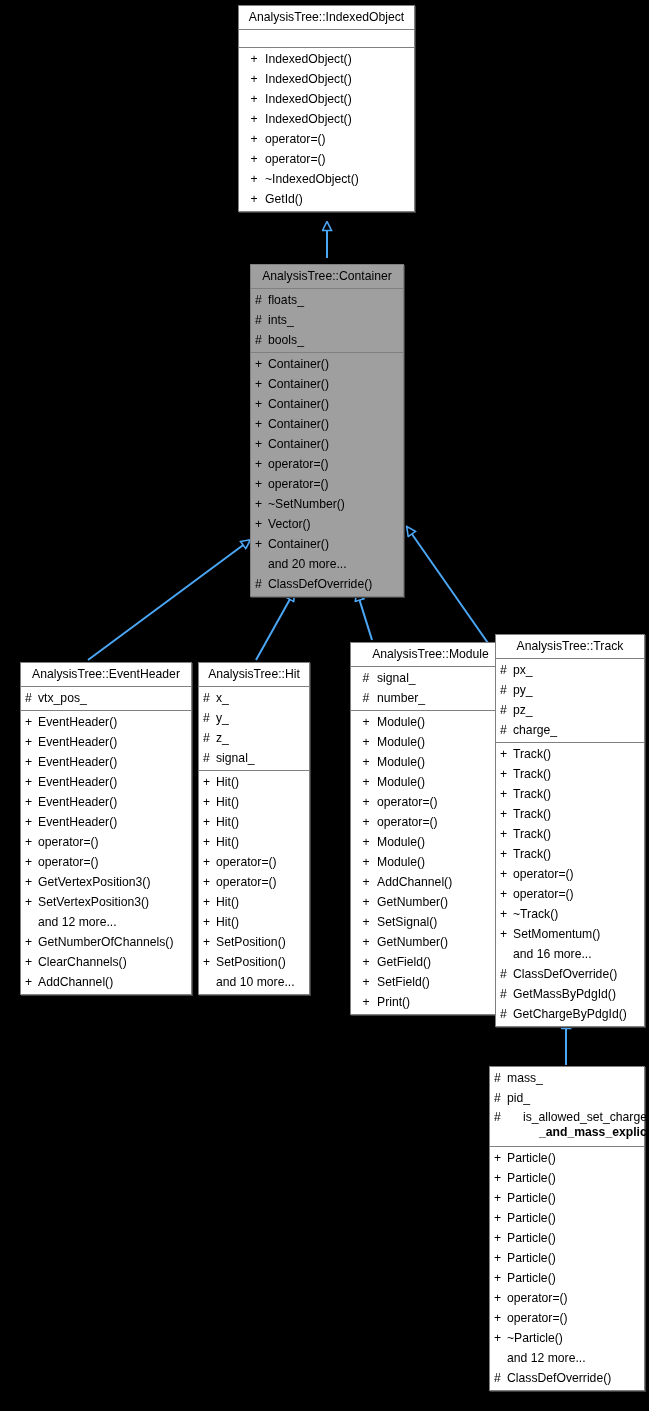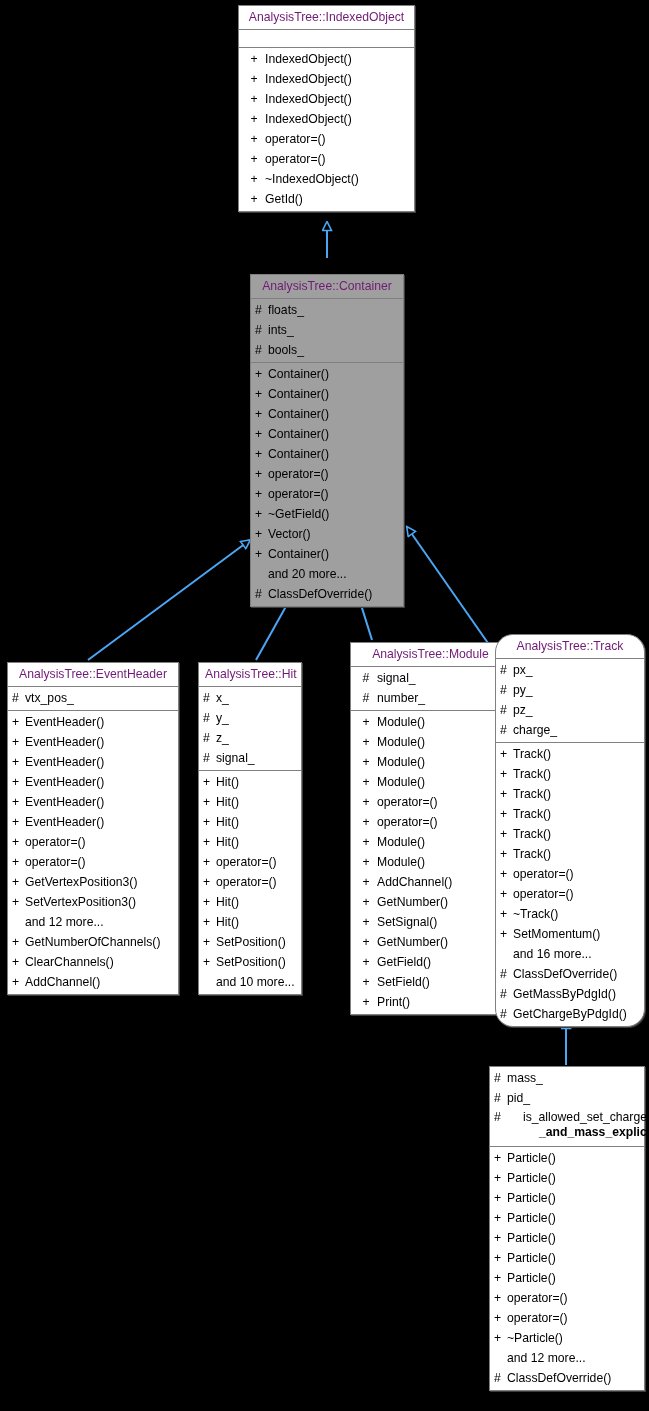--- a/index.html
+++ b/index.html
@@ -32,21 +32,21 @@
     box-sizing: border-box;
     background: #ffffff;
     border: 1px solid #808080;
     box-shadow: 1px 1px 0 #3d3d3d;
   }
   .uml-box.highlight {
     background: #9f9f9f;
   }
   .uml-title {
     font-size: 12.2px;
-    color: #701a75;
+    color: #000000;
     text-align: center;
     padding: 4px 6px 5px 6px;
     line-height: 14px;
     white-space: nowrap;
     border-bottom: 1px solid #808080;
   }
   .uml-section {
     border-bottom: 1px solid #808080;
     padding: 1px 0 2px 0;
   }
@@ -150,21 +150,21 @@
           <span class="vis wide">+</span>
           <span class="nm">~IndexedObject()</span>
         </div>
         <div class="uml-row">
           <span class="vis wide">+</span>
           <span class="nm">GetId()</span>
         </div>
       </div>
   </div>
 
-  <div class="uml-box highlight" style="left:250px; top:274px; width:154px;">
+  <div class="uml-box highlight" style="left:250px; top:264px; width:154px;">
     <div class="uml-title">AnalysisTree::Container</div>
     <div class="uml-section">
         <div class="uml-row">
           <span class="vis">#</span>
           <span class="nm">floats_</span>
         </div>
         <div class="uml-row">
           <span class="vis">#</span>
           <span class="nm">ints_</span>
         </div>
@@ -197,42 +197,42 @@
         <div class="uml-row">
           <span class="vis">+</span>
           <span class="nm">operator=()</span>
         </div>
         <div class="uml-row">
           <span class="vis">+</span>
           <span class="nm">operator=()</span>
         </div>
         <div class="uml-row">
           <span class="vis">+</span>
-          <span class="nm">~GetField()</span>
+          <span class="nm">~SetNumber()</span>
         </div>
         <div class="uml-row">
           <span class="vis">+</span>
           <span class="nm">Vector()</span>
         </div>
         <div class="uml-row">
           <span class="vis">+</span>
           <span class="nm">Container()</span>
         </div>
         <div class="uml-row more">
           <span class="vis"></span>
           <span class="nm">and 20 more...</span>
         </div>
         <div class="uml-row">
           <span class="vis">#</span>
           <span class="nm">ClassDefOverride()</span>
         </div>
       </div>
   </div>
 
-  <div class="uml-box" style="left:7px; top:662px; width:172px;">
+  <div class="uml-box" style="left:20px; top:662px; width:172px;">
     <div class="uml-title">AnalysisTree::EventHeader</div>
     <div class="uml-section">
         <div class="uml-row">
           <span class="vis">#</span>
           <span class="nm">vtx_pos_</span>
         </div>
       </div>
     <div class="uml-section last">
         <div class="uml-row">
           <span class="vis">+</span>
@@ -286,21 +286,21 @@
           <span class="vis">+</span>
           <span class="nm">ClearChannels()</span>
         </div>
         <div class="uml-row">
           <span class="vis">+</span>
           <span class="nm">AddChannel()</span>
         </div>
       </div>
   </div>
 
-  <div class="uml-box" style="left:198px; top:662px; width:104px;">
+  <div class="uml-box" style="left:198px; top:662px; width:112px;">
     <div class="uml-title">AnalysisTree::Hit</div>
     <div class="uml-section">
         <div class="uml-row">
           <span class="vis">#</span>
           <span class="nm">x_</span>
         </div>
         <div class="uml-row">
           <span class="vis">#</span>
           <span class="nm">y_</span>
         </div>
@@ -430,21 +430,21 @@
           <span class="vis wide">+</span>
           <span class="nm">SetField()</span>
         </div>
         <div class="uml-row">
           <span class="vis wide">+</span>
           <span class="nm">Print()</span>
         </div>
       </div>
   </div>
 
-  <div class="uml-box" style="left:495px; top:634px; width:150px;border-radius:18px;">
+  <div class="uml-box" style="left:495px; top:634px; width:150px;">
     <div class="uml-title">AnalysisTree::Track</div>
     <div class="uml-section">
         <div class="uml-row">
           <span class="vis">#</span>
           <span class="nm">px_</span>
         </div>
         <div class="uml-row">
           <span class="vis">#</span>
           <span class="nm">py_</span>
         </div>

